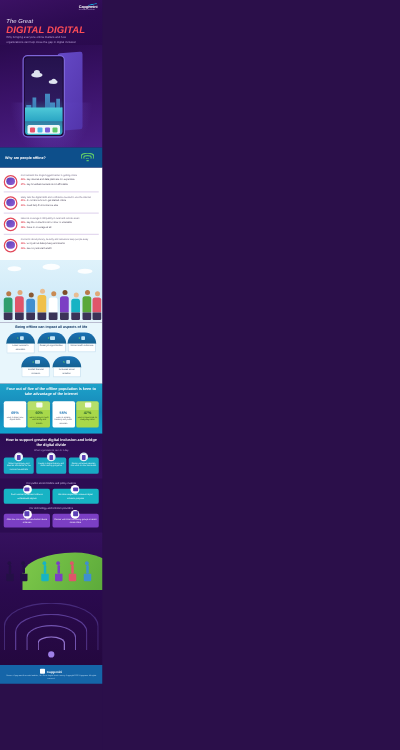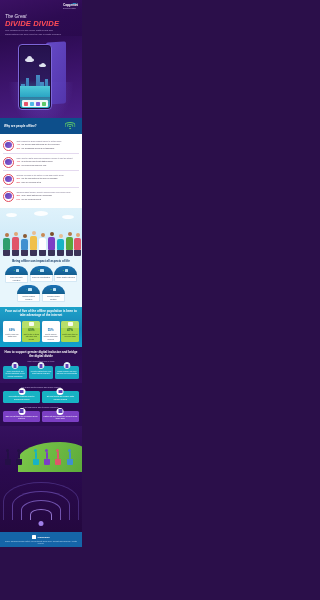--- a/index.html
+++ b/index.html
@@ -284,21 +284,21 @@
 
   <div class="header">
     <div class="logo">
       <div>
         <div class="logo-mark">Capgemini</div>
         <div class="logo-sub">Research Institute</div>
       </div>
       <div class="logo-swoosh"></div>
     </div>
     <div class="title-the">The Great</div>
-    <div class="title-main">DIVIDE DIVIDE</div>
+    <div class="title-main">DIGITAL DIGITAL</div>
     <div class="subtitle">Why bringing everyone online matters and how organizations can help close the gap in digital inclusion</div>
   </div>
 
   <div class="hero">
     <div class="hero-glow"></div>
     <div class="phone-panel"></div>
     <div class="phone">
       <div class="phone-screen">
         <div class="cloud c1"></div>
         <div class="cloud c2"></div>

